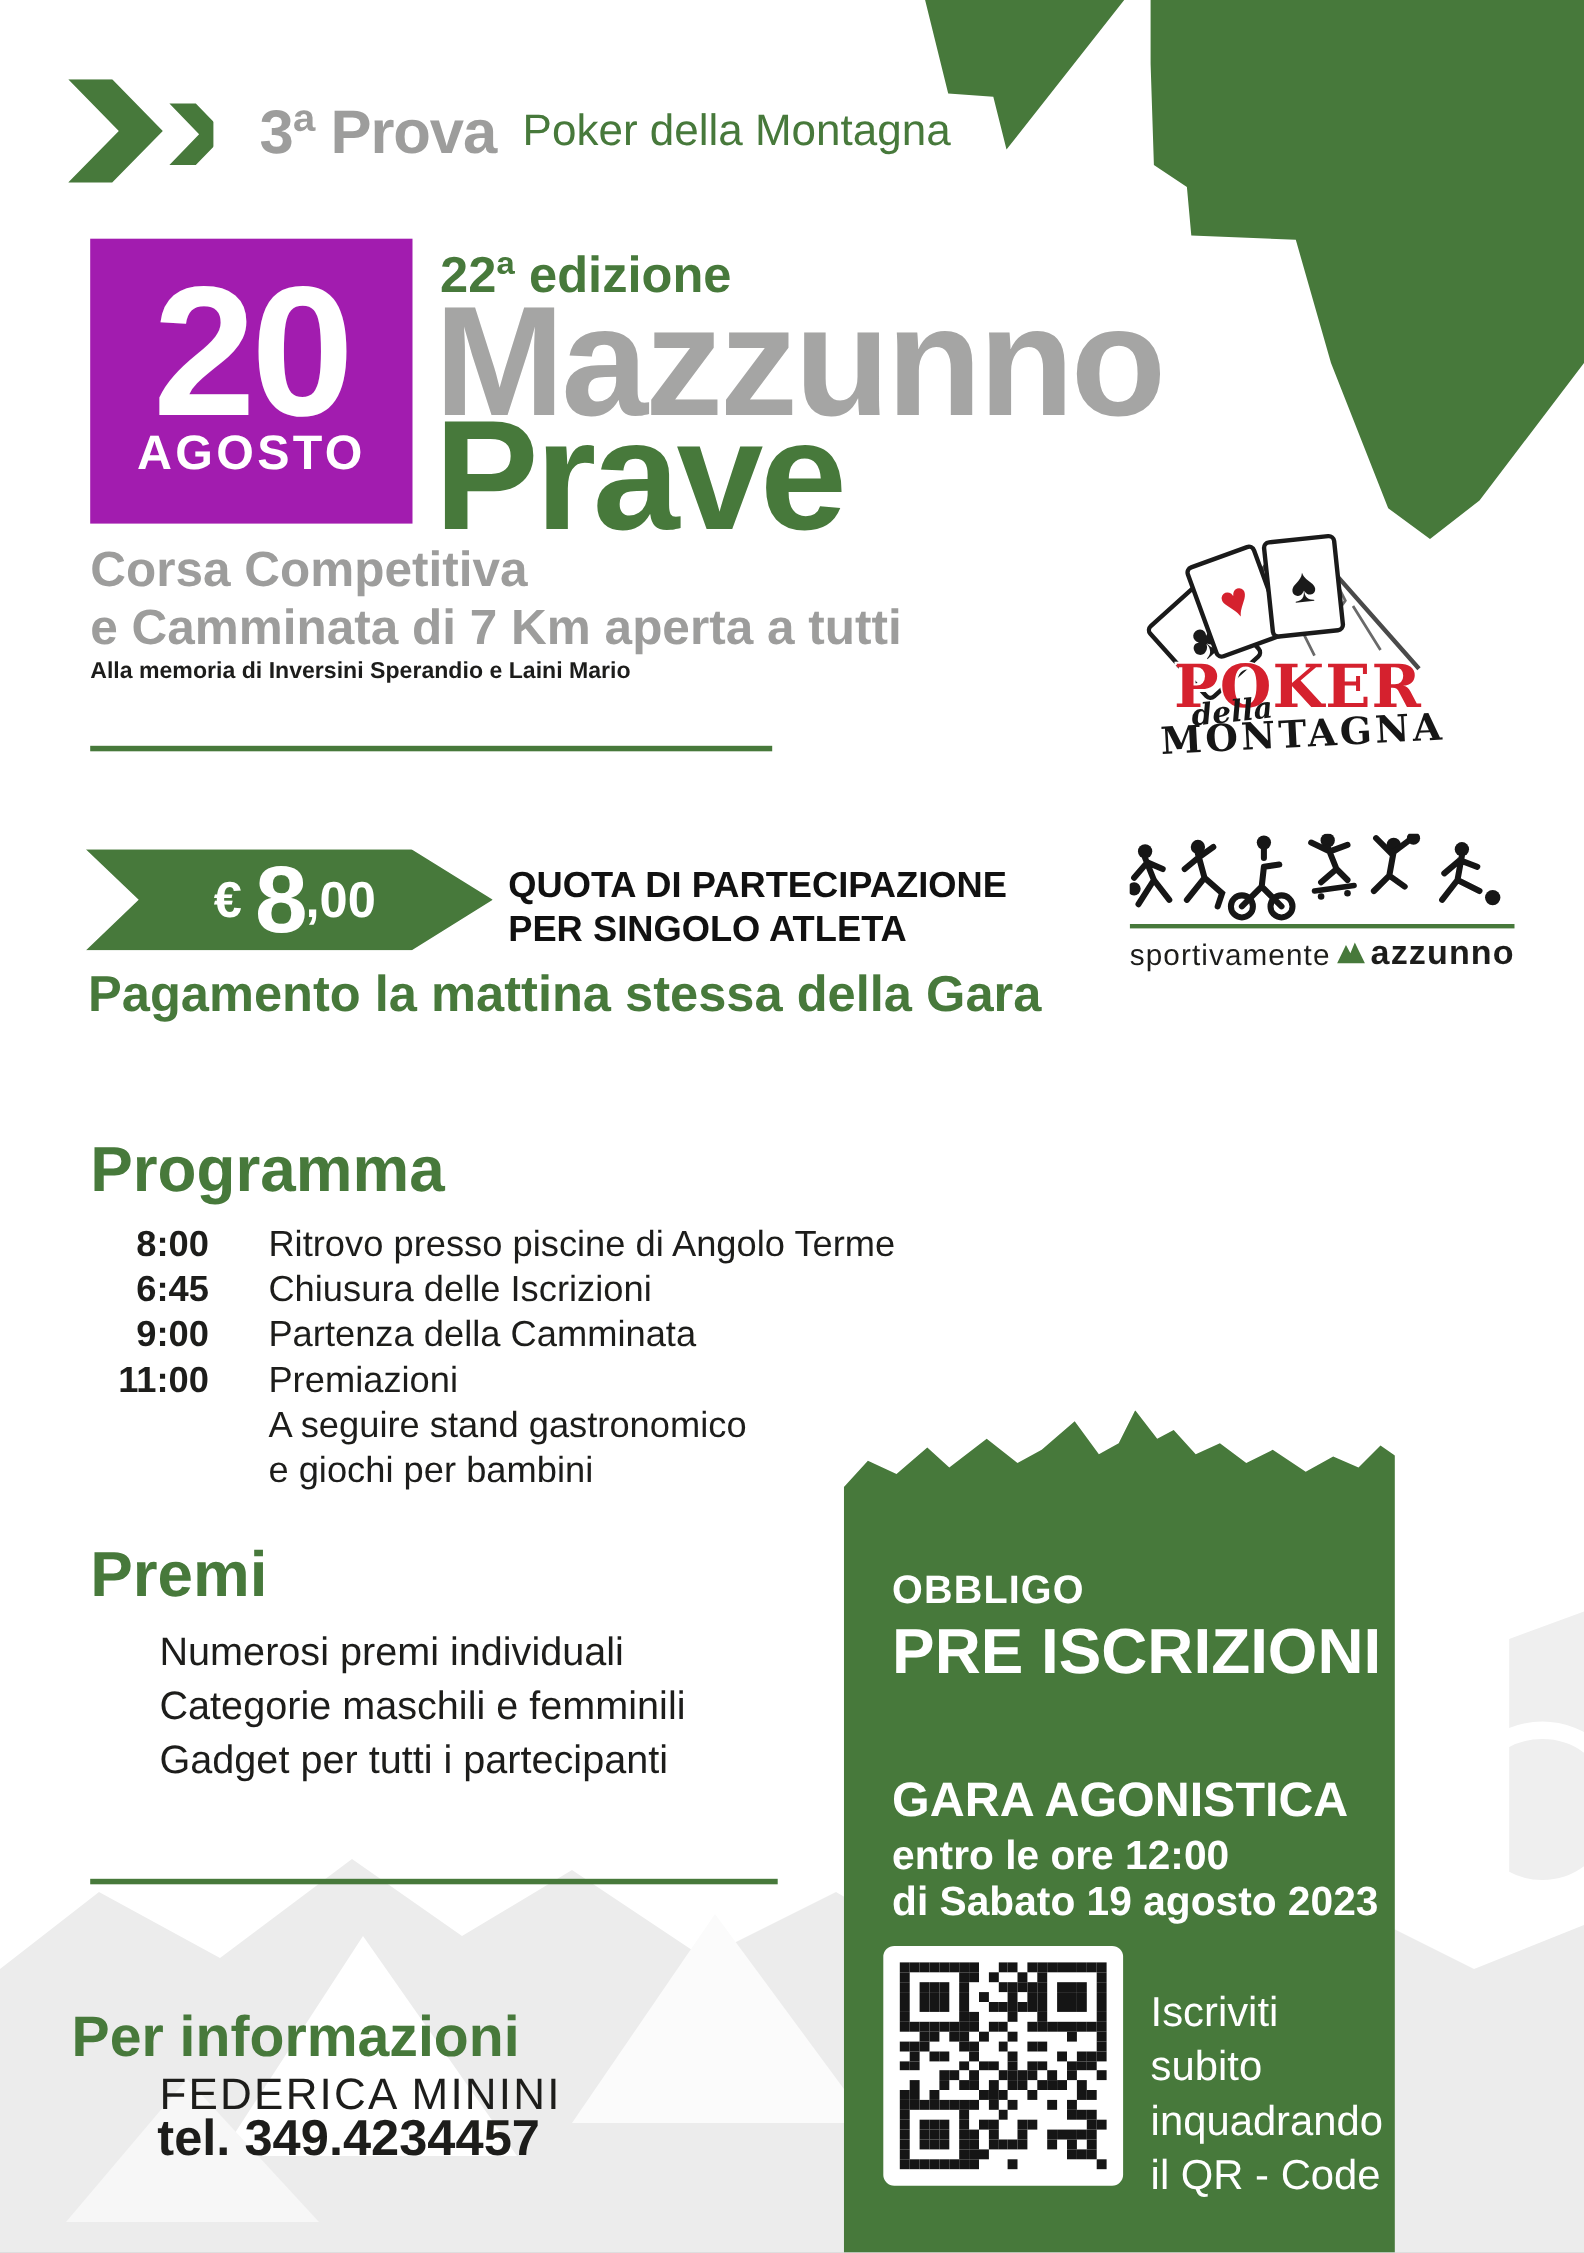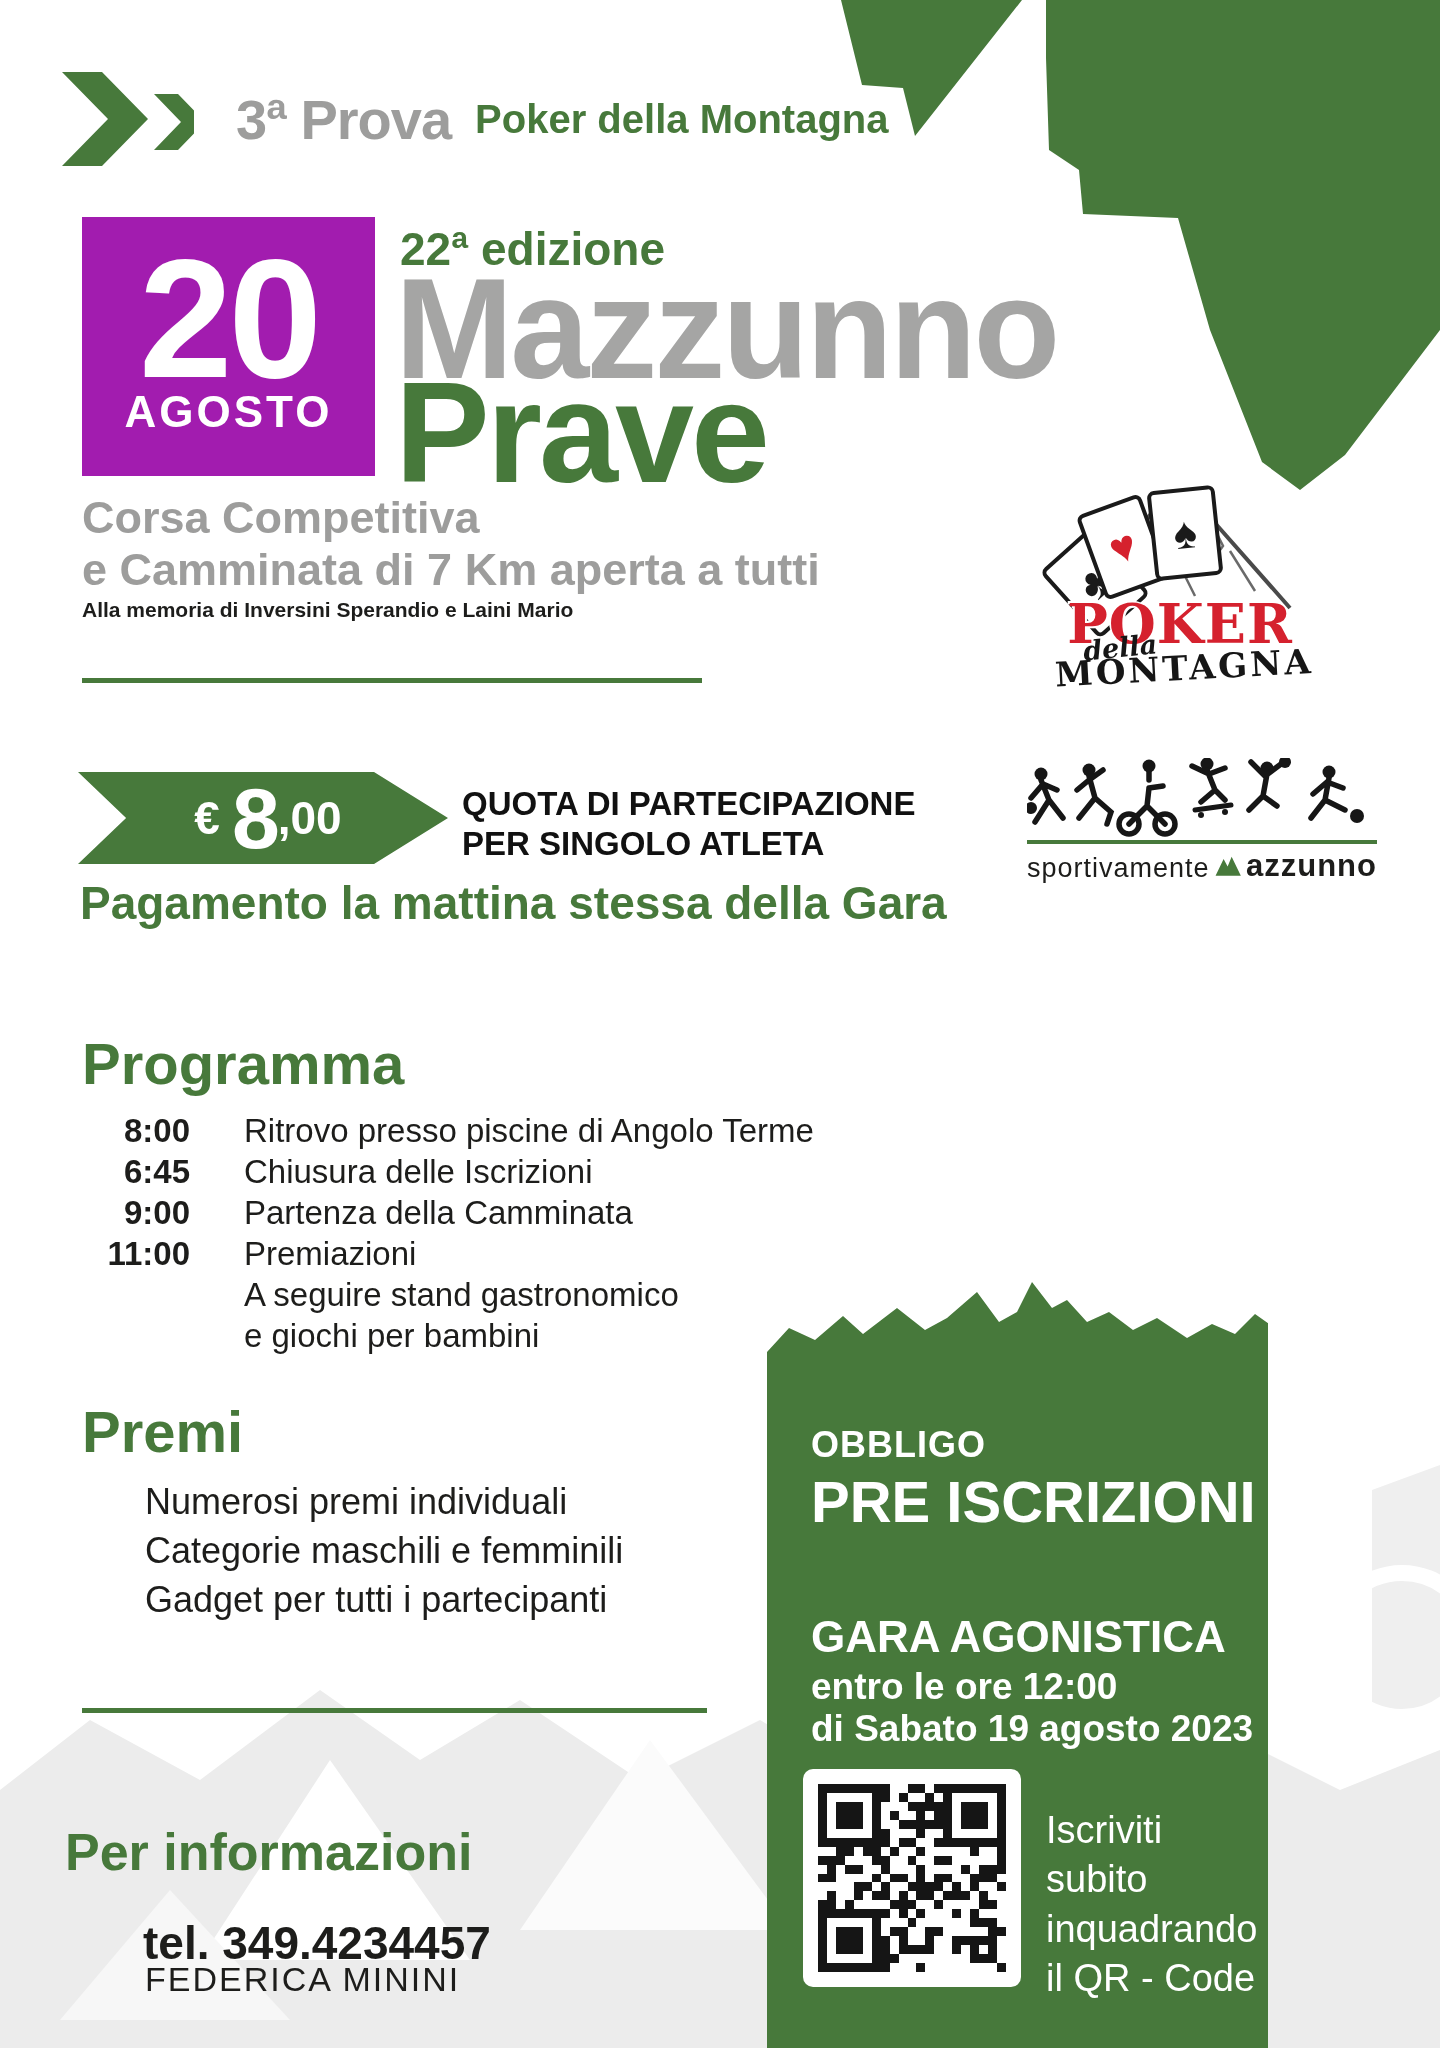--- a/index.html
+++ b/index.html
@@ -4,21 +4,21 @@
 <style>
   html,body{margin:0;padding:0;background:#9a9a9a;}
   .page{position:relative;width:1440px;height:2048px;background:#ffffff;overflow:hidden;
         font-family:"Liberation Sans",sans-serif;color:#1d1d1b;}
   .abs{position:absolute;}
   svg{display:block;}
 
   
   .hdr{left:62px;top:72px;display:flex;align-items:center;}
   .hdr .prova{margin-left:42px;font-size:56px;font-weight:800;color:#9d9d9c;letter-spacing:-1px;}
-  .hdr .series{margin-left:24px;font-size:40px;font-weight:700;color:#47793b;}
+  .hdr .series{margin-left:24px;font-size:40px;font-weight:400;color:#47793b;}
 
   
   .datebox{left:82px;top:217px;width:293px;height:259px;background:#a21caf;color:#fff;text-align:center;}
   .datebox .day{font-size:168px;font-weight:800;line-height:1;margin-top:18px;letter-spacing:-4px;}
   .datebox .month{font-size:44px;font-weight:800;letter-spacing:3px;margin-top:-16px;}
 
   .edition{left:400px;top:222px;font-size:46px;font-weight:800;color:#47793b;}
   .name1{left:395px;top:258px;font-size:142px;font-weight:800;color:#a5a5a4;line-height:1;letter-spacing:-3px;}
   .name2{left:395px;top:362px;font-size:142px;font-weight:800;color:#47793b;line-height:1;letter-spacing:-3px;}
 
@@ -85,21 +85,21 @@
   .regbox .dl1{position:absolute;left:44px;top:384px;font-size:37px;font-weight:700;}
   .regbox .dl2{position:absolute;left:44px;top:426px;font-size:37px;font-weight:700;}
   .qr{position:absolute;left:36px;top:487px;width:218px;height:218px;background:#fff;border-radius:10px;
       padding:15px;box-sizing:border-box;}
   .qrgrid{width:100%;height:100%;display:grid;grid-template-columns:repeat(21,1fr);grid-template-rows:repeat(21,1fr);}
   .qrgrid .on{background:#151515;}
   .regbox .cta{position:absolute;left:279px;top:524px;font-size:38px;line-height:1.3;font-weight:400;}
 
   
   .contitle{left:65px;top:1822px;font-size:52px;font-weight:800;color:#47793b;}
-  .conname{left:145px;top:1960px;font-size:34px;letter-spacing:2px;color:#1d1d1b;}
+  .conname{left:145px;top:1882px;font-size:40px;letter-spacing:2px;color:#1d1d1b;}
   .conphone{left:143px;top:1916px;font-size:46px;font-weight:800;color:#1d1d1b;}
 </style>
 </head>
 <body>
 
 <div class="page">
 
   <svg class="abs" style="left:0;top:1460px;" width="1440" height="588" viewBox="0 0 1440 588">
     <polygon fill="#efefef" points="1372,30 1440,5 1440,250 1372,250"></polygon>
     <circle cx="1402" cy="185" r="72" fill="none" stroke="#ffffff" stroke-width="16"></circle>

